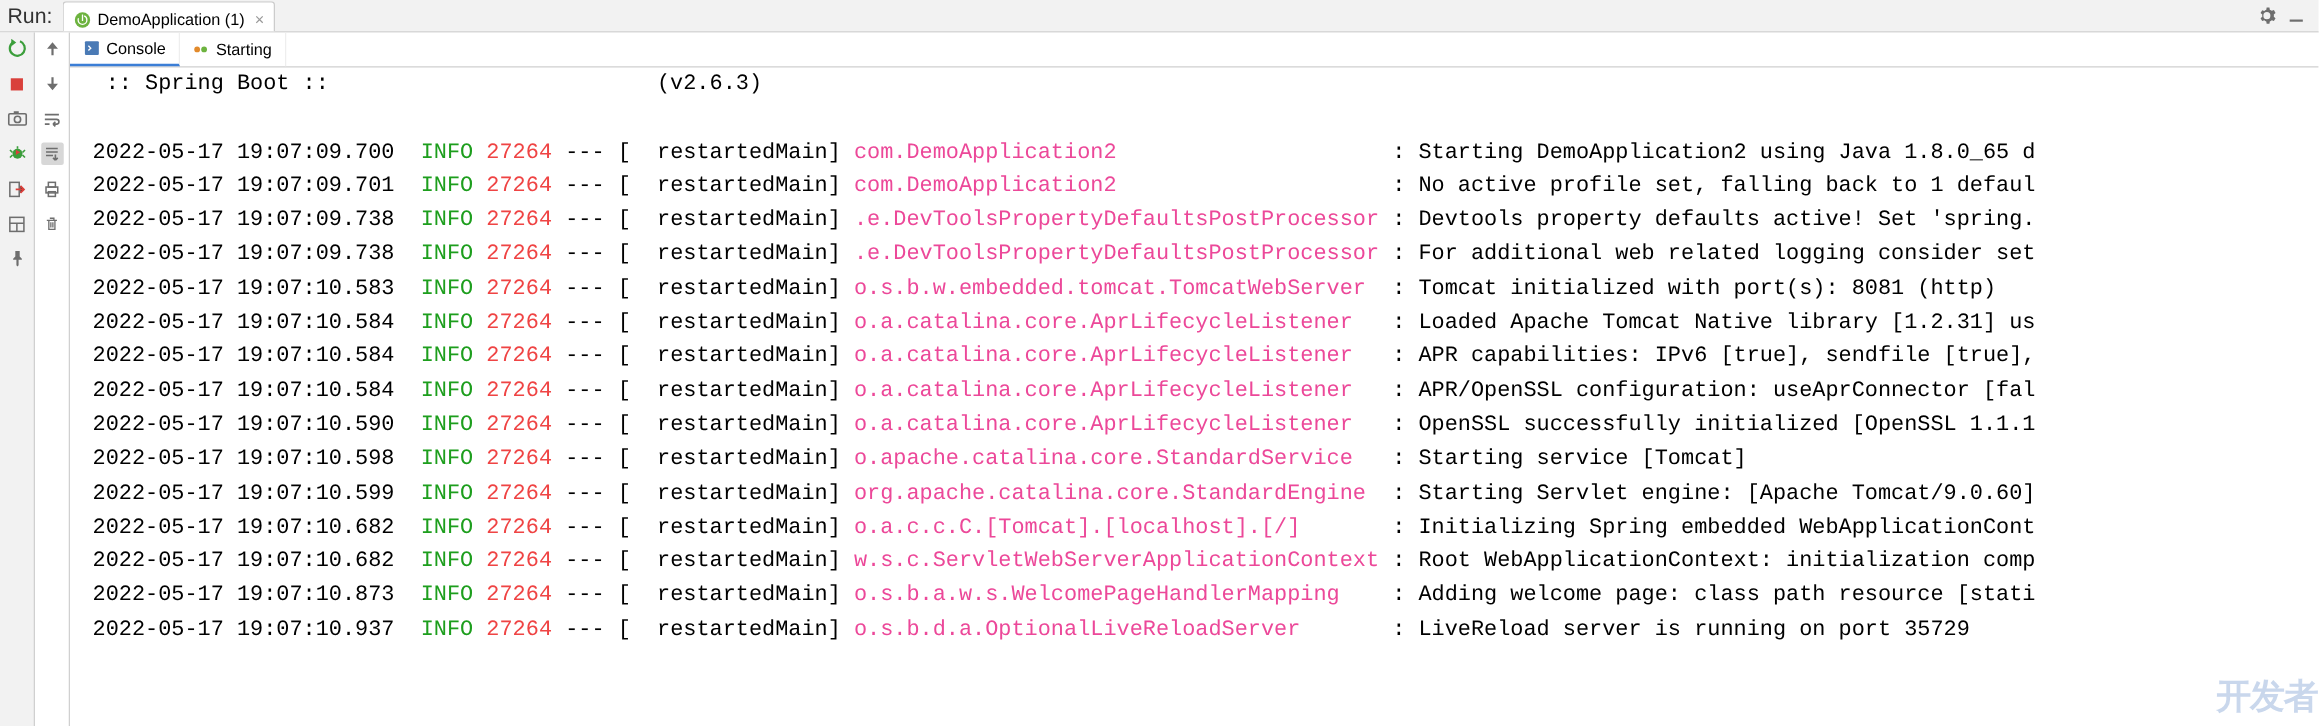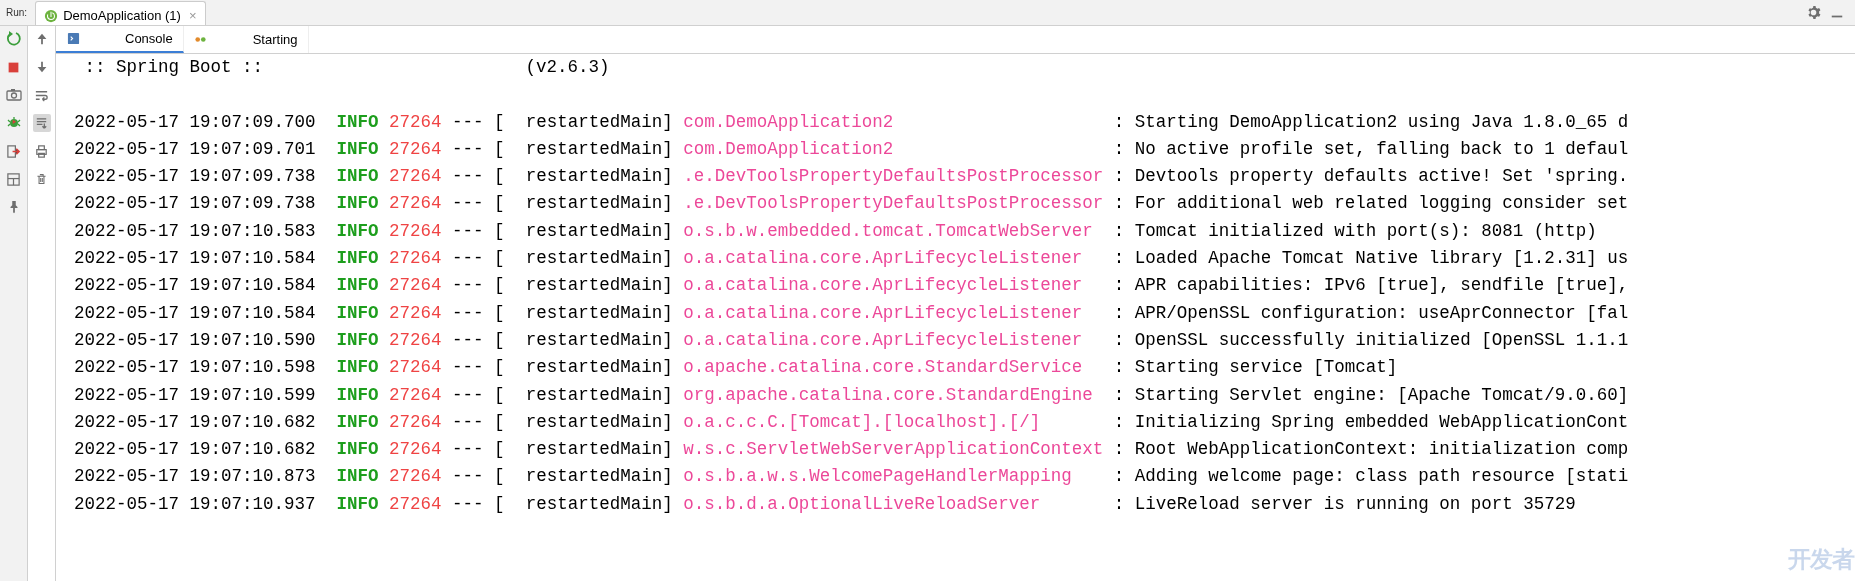--- a/index.html
+++ b/index.html
@@ -14,21 +14,21 @@
     }
     .header {
       display: flex;
       align-items: center;
       height: 26px;
       border-bottom: 1px solid #d0d0d0;
       background: #f2f2f2;
       padding-left: 6px;
     }
     .run-label {
-      font-size: 10px;
+      font-size: 17px;
       color: #333;
       margin-right: 8px;
     }
     .tab {
       display: flex;
       align-items: flex-end;
       background: #fff;
       border: 1px solid #ccc;
       border-bottom: none;
       padding: 2px 8px;
@@ -102,21 +102,20 @@
       background: #fff;
     }
     .sub-tab {
       display: flex;
       align-items: center;
       padding: 0 10px;
       height: 100%;
       font-size: 13px;
       cursor: pointer;
       border-right: 1px solid #eee;
-      gap: 40px;
     }
     .sub-tab.active {
       border-bottom: 2px solid #3b7ed6;
     }
     .sub-tab-icon {
       width: 14px; height: 14px;
       margin-right: 5px;
       display: flex;
       align-items: center;
       justify-content: center;
@@ -130,38 +129,38 @@
       overflow: hidden;
       white-space: pre;
       color: #000;
       position: relative;
     }
     .banner-line {
       color: #000;
       font-family: "Consolas", "Courier New", monospace;
     }
     .log-line { white-space: pre; }
-    .green { color: #1d9e1d; font-weight: bold; }
+    .green { color: #1d9e1d; }
     .magenta { color: #ef4444; }
     .cyan { color: #ec4899; }
     .watermark {
       position: absolute;
       right: 1px;
       bottom: 10px;
       font-family: "Arial", sans-serif;
       font-size: 40px;
       font-weight: bold;
       color: rgba(100, 140, 200, 0.35);
       pointer-events: none;
       letter-spacing: -1px;
       text-align: right;
       line-height: 0.95;
     }
     .watermark .cn {
-      font-size: 23px;
+      font-size: 28px;
       display: block;
       text-align: center;
     }
   </style>
 </head>
 <body>
 
 <div class="header">
   <span class="run-label">Run:</span>
   <div class="tab">

